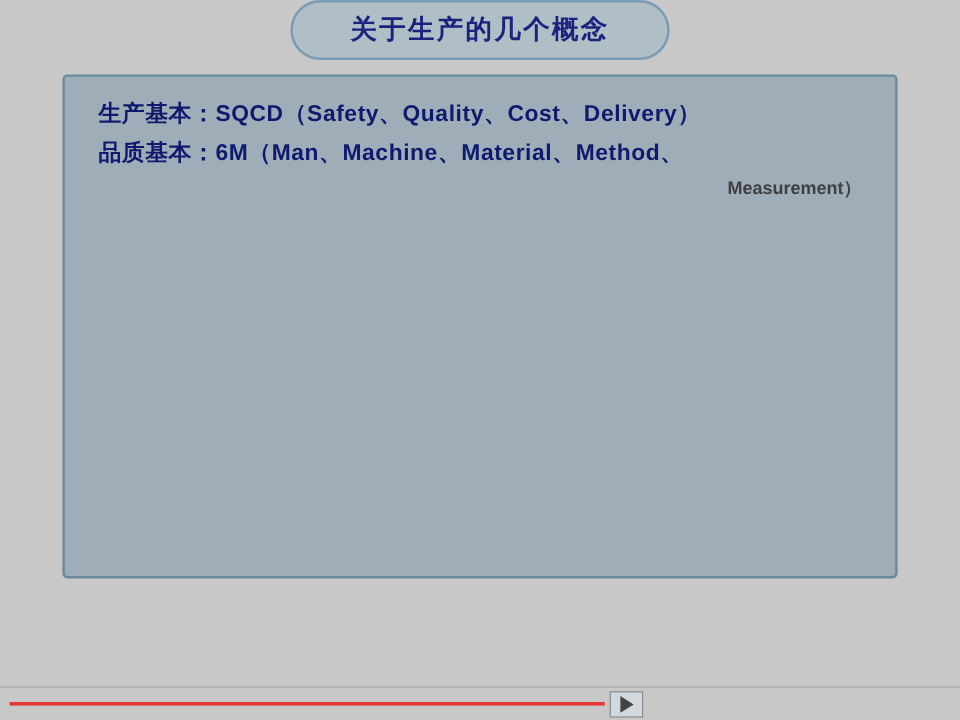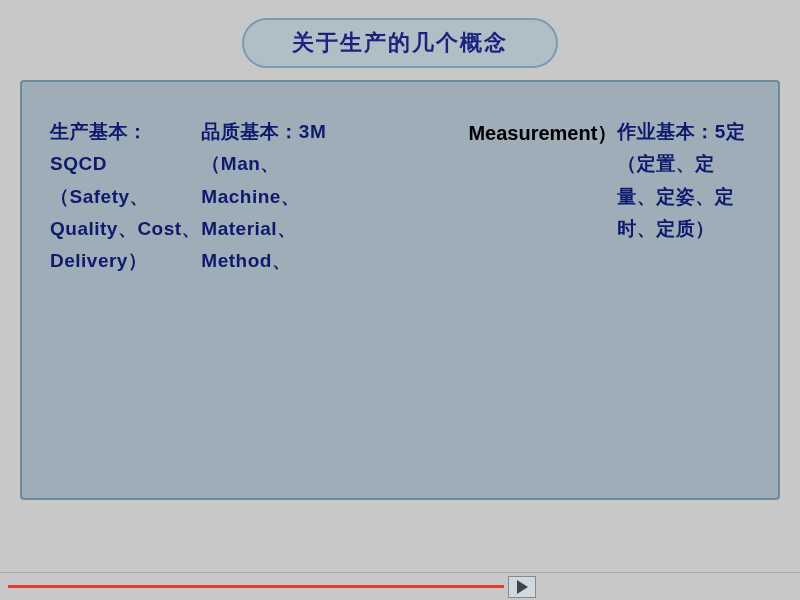--- a/index.html
+++ b/index.html
@@ -17,65 +17,64 @@
       display: flex;
       flex-direction: column;
       align-items: center;
     }
 
     .top-area {
       width: 100%;
       display: flex;
       justify-content: center;
       align-items: center;
-      padding-top: 18px;
       padding-bottom: 12px;
     }
 
     .title-oval {
       background: #b0bec5;
       border: 2px solid #7a9bb5;
       border-radius: 50px;
       padding: 8px 48px;
       font-size: 22px;
       font-weight: bold;
       color: #1a237e;
       letter-spacing: 2px;
     }
 
     .main-content-box {
-      width: 760px;
+      width: 696px;
       min-height: 420px;
       background: #9eadb8;
       border: 2px solid #6a8a9e;
       border-radius: 4px;
-      padding: 34px 28px 22px 28px;
+      padding: 16px 28px 22px 28px;
       display: flex;
-      flex-direction: row;
+      flex-direction: column;
       gap: 0;
     }
 
     .content-line {
       font-size: 19px;
       color: #0d1a6e;
       font-weight: bold;
       line-height: 1.7;
       letter-spacing: 0.5px;
     }
 
     .content-line .label {
       font-weight: bold;
     }
 
     .indent-line {
-      font-size: 20px;
-      color: #000000;
+      font-size: 15px;
+      color: #404040;
       font-weight: bold;
       line-height: 1.7;
-      text-align: center;
+      text-align: right;
       padding-left: 120px;
     }
 
     .progress-line-container {
       width: 100%;
       height: 28px;
       display: flex;
       align-items: center;
       background: #c8c8c8;
       border-top: 1px solid #aaa;
@@ -119,27 +118,24 @@
   <div class="title-oval">
     <span>关于生产的几个概念</span>
   </div>
 </div>
 
 <div class="main-content-box">
   <div class="content-line">
     <span class="label">生产基本：</span><span>SQCD（Safety、Quality、Cost、Delivery）</span>
   </div>
   <div class="content-line">
-    <span class="label">品质基本：</span><span>3M（Man、Machine、Material、Method、</span>
+    <span class="label">品质基本：</span><span>6M（Man、Machine、Material、Method、</span>
   </div>
   <div class="indent-line">
     <span>Measurement）</span>
-  </div>
-  <div class="content-line">
-    <span class="label">作业基本：</span><span>5定（定置、定量、定姿、定时、定质）</span>
   </div>
 </div>
 
 <div class="progress-line-container" style="position:absolute;bottom:0;left:0;width:800px;">
   <div class="progress-line"></div>
   <div class="play-btn">
     <div class="play-triangle"></div>
   </div>
   <div class="spacer"></div>
 </div>

